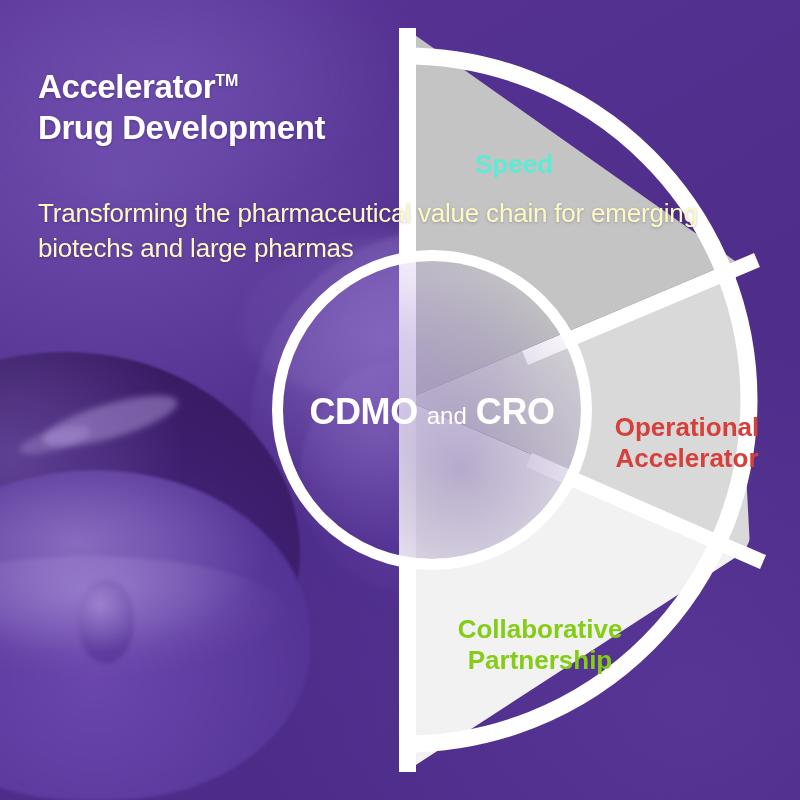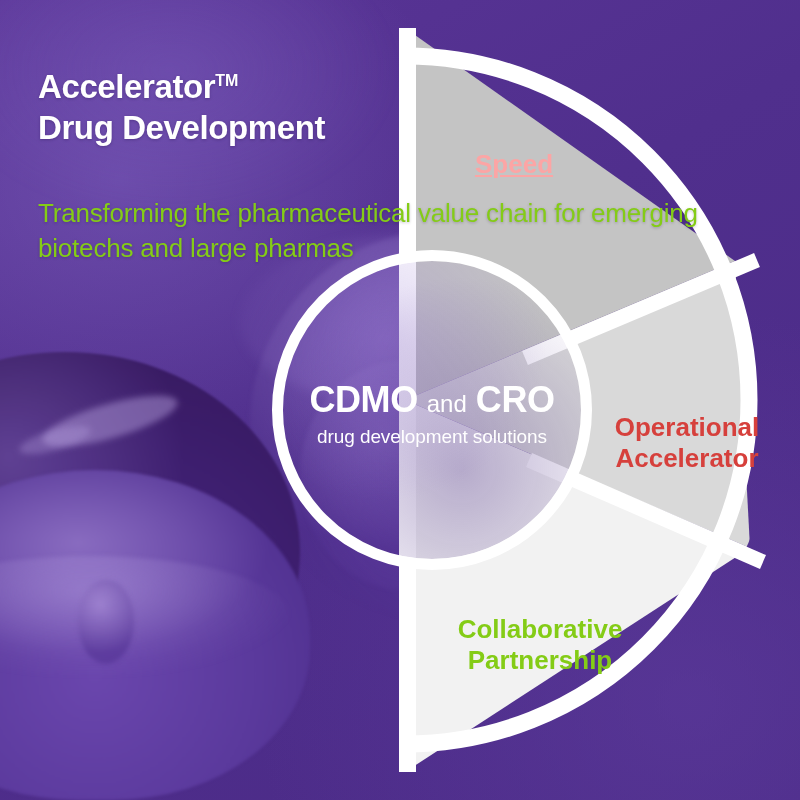--- a/index.html
+++ b/index.html
@@ -172,21 +172,21 @@
     letter-spacing:-0.4px;
     text-shadow:0 1px 3px rgba(30,10,60,.28);
   }
   .headline .tm{
     font-size:16px; font-weight:bold;
     vertical-align:super; line-height:0;
     letter-spacing:0;
   }
   .subcopy{
     position:absolute; left:38px; top:196px;
-    color:#84cc16; font-weight:normal;
+    color:#fef9c3; font-weight:normal;
     font-size:26px; line-height:35px;
     letter-spacing:-0.2px;
     text-shadow:0 1px 3px rgba(30,10,60,.25);
   }
 
   
   .seg-label{
     position:absolute;
     color:#d6403c;
     font-weight:bold;
@@ -239,38 +239,37 @@
       <path d="M 0,28 A 344,344 0 0 1 0,716" fill="none" stroke="#ffffff" stroke-width="17"></path>
 
       <rect x="-6" y="0" width="17" height="744" fill="#ffffff"></rect>
 
       <line x1="120" y1="330" x2="352" y2="232" stroke="#ffffff" stroke-width="15"></line>
 
       <line x1="124" y1="432" x2="358" y2="534" stroke="#ffffff" stroke-width="15"></line>
     </svg>
   </div>
 
-  <div class="seg-label" id="label-speed" style="color: #fca5a5; text-decoration: underline;">Speed</div>
+  <div class="seg-label" id="label-speed" style="color: #5eead4;">Speed</div>
 
   <div class="seg-label" id="label-flex" style="color: rgb(214, 64, 60);">Operational
 Accelerator</div>
 
   <div class="seg-label" id="label-collab" style="color: #84cc16;">Collaborative
 Partnership</div>
 
   <div class="ringwrap">
     <div class="ring-inner-shade"></div>
     <div class="ring"></div>
 
     <div class="center-content">
 
 
       <div class="cdmo-line"><span>CDMO</span><span class="small" style="padding: 0px 9px; margin-top: 19px;">and</span><span>CRO</span></div>
 
-      <div class="sub-line">drug development solutions</div>
     </div>
   </div>
 
   <div class="headline">
     <div><span>Accelerator</span><span class="tm">TM</span></div>
     <div>Drug Development</div>
   </div>
 
   <div class="subcopy">Transforming the
 pharmaceutical value

